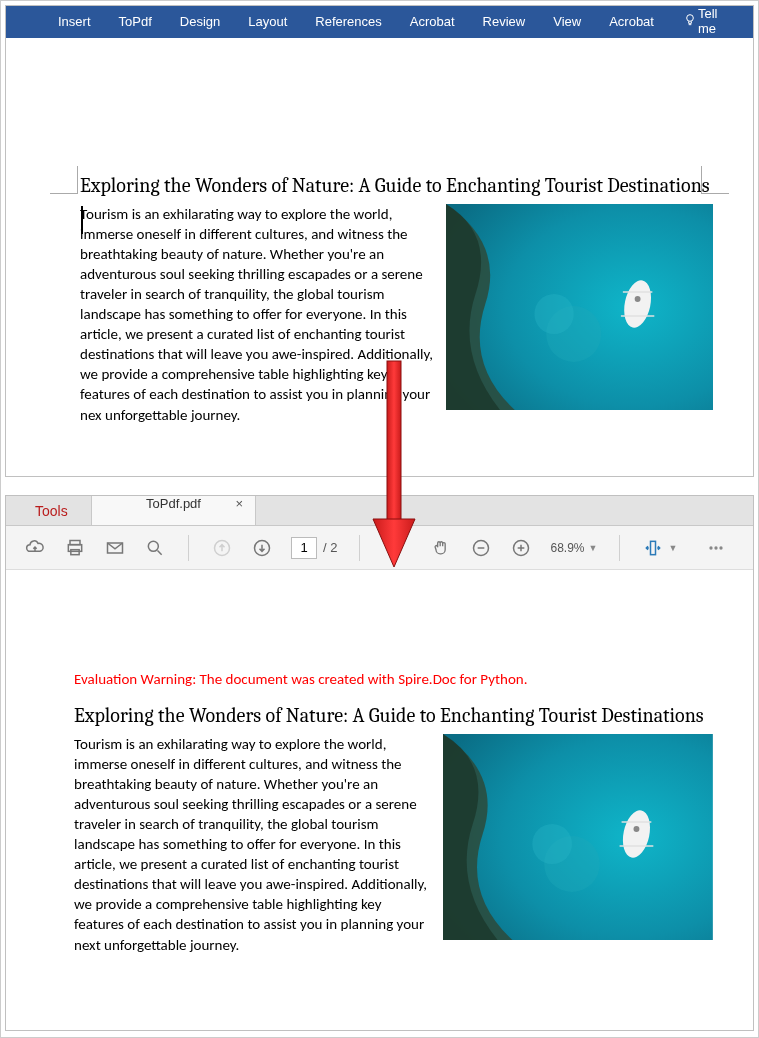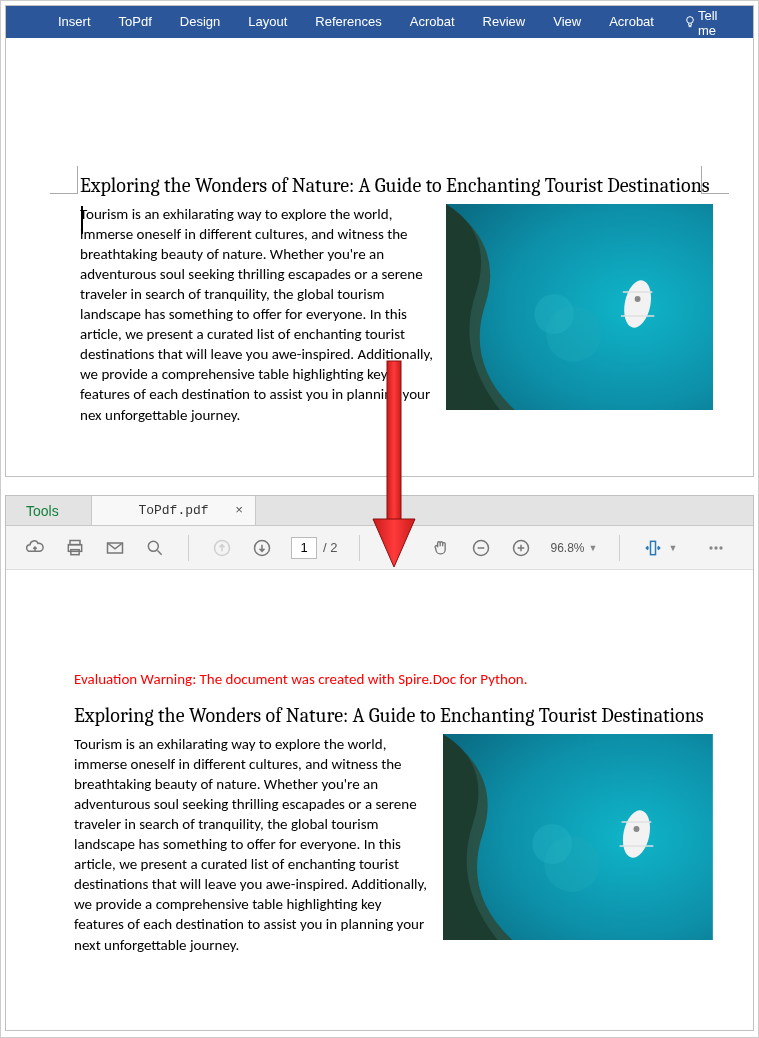--- a/index.html
+++ b/index.html
@@ -18,21 +18,21 @@
       height: 472px;
       border: 1px solid #c0c0c0;
       background: #ffffff;
       display: flex;
       flex-direction: column;
     }
     .ribbon {
       background: #2b579a;
       height: 32px;
       display: flex;
-      align-items: flex-end;
+      align-items: flex-start;
       padding-left: 38px;
       color: #ffffff;
       font-size: 13px;
     }
     .ribbon-tab {
       padding: 0 14px;
       line-height: 32px;
       cursor: pointer;
       white-space: nowrap;
     }
@@ -90,38 +90,37 @@
     .pdf-tabs {
       height: 30px;
       background: #e3e3e3;
       display: flex;
       align-items: stretch;
       border-bottom: 1px solid #c8c8c8;
     }
     .tools-tab {
       width: 86px;
       display: flex; align-items: center;
-      padding-left: 20px;
+      padding-left: 29px;
       font-size: 14px;
-      color: #15803d;
+      color: #b91c1c;
       background: #e3e3e3;
       border-right: 1px solid #c8c8c8;
       cursor: pointer;
     }
     .file-tab {
       width: 164px;
-      display: flex; align-items: center; justify-content: center;
+      display: flex; align-items: flex-start; justify-content: center;
       gap: 28px;
       background: #f8f8f8;
       font-size: 13px;
       color: #333;
       border-right: 1px solid #c8c8c8;
       cursor: pointer;
       position: relative;
-      font-family: Liberation Mono, monospace;
     }
     .close-x { font-size: 13px; color: #555; position: absolute; right: 12px; cursor: pointer; }
     .pdf-toolbar {
       height: 44px;
       background: #f4f4f4;
       border-bottom: 1px solid #ddd;
       display: flex;
       align-items: center;
       padding: 0 18px;
       gap: 18px;
@@ -278,21 +277,21 @@
         </svg>
     </div>
     <div class="tb-icon">
       <svg viewBox="0 0 24 24" fill="none" stroke="#777" stroke-width="1.8">
           <circle cx="12" cy="12" r="9"></circle>
           <line x1="8" y1="12" x2="16" y2="12"></line>
           <line x1="12" y1="8" x2="12" y2="16"></line>
         </svg>
     </div>
     <div class="zoom-dd">
-      <span>96.8%</span>
+      <span>68.9%</span>
       <span class="chev">▼</span>
     </div>
     <div class="tb-sep"></div>
     <div class="tb-icon">
       <svg viewBox="0 0 24 24" fill="none" stroke="#2b7ab8" stroke-width="1.8">
           <rect x="9" y="4" width="6" height="16"></rect>
           <path d="M4 12h3m-1-2-2 2 2 2M20 12h-3m1-2 2 2-2 2"></path>
         </svg>
     </div>
     <span class="chev" style="margin-left:-14px">▼</span>

